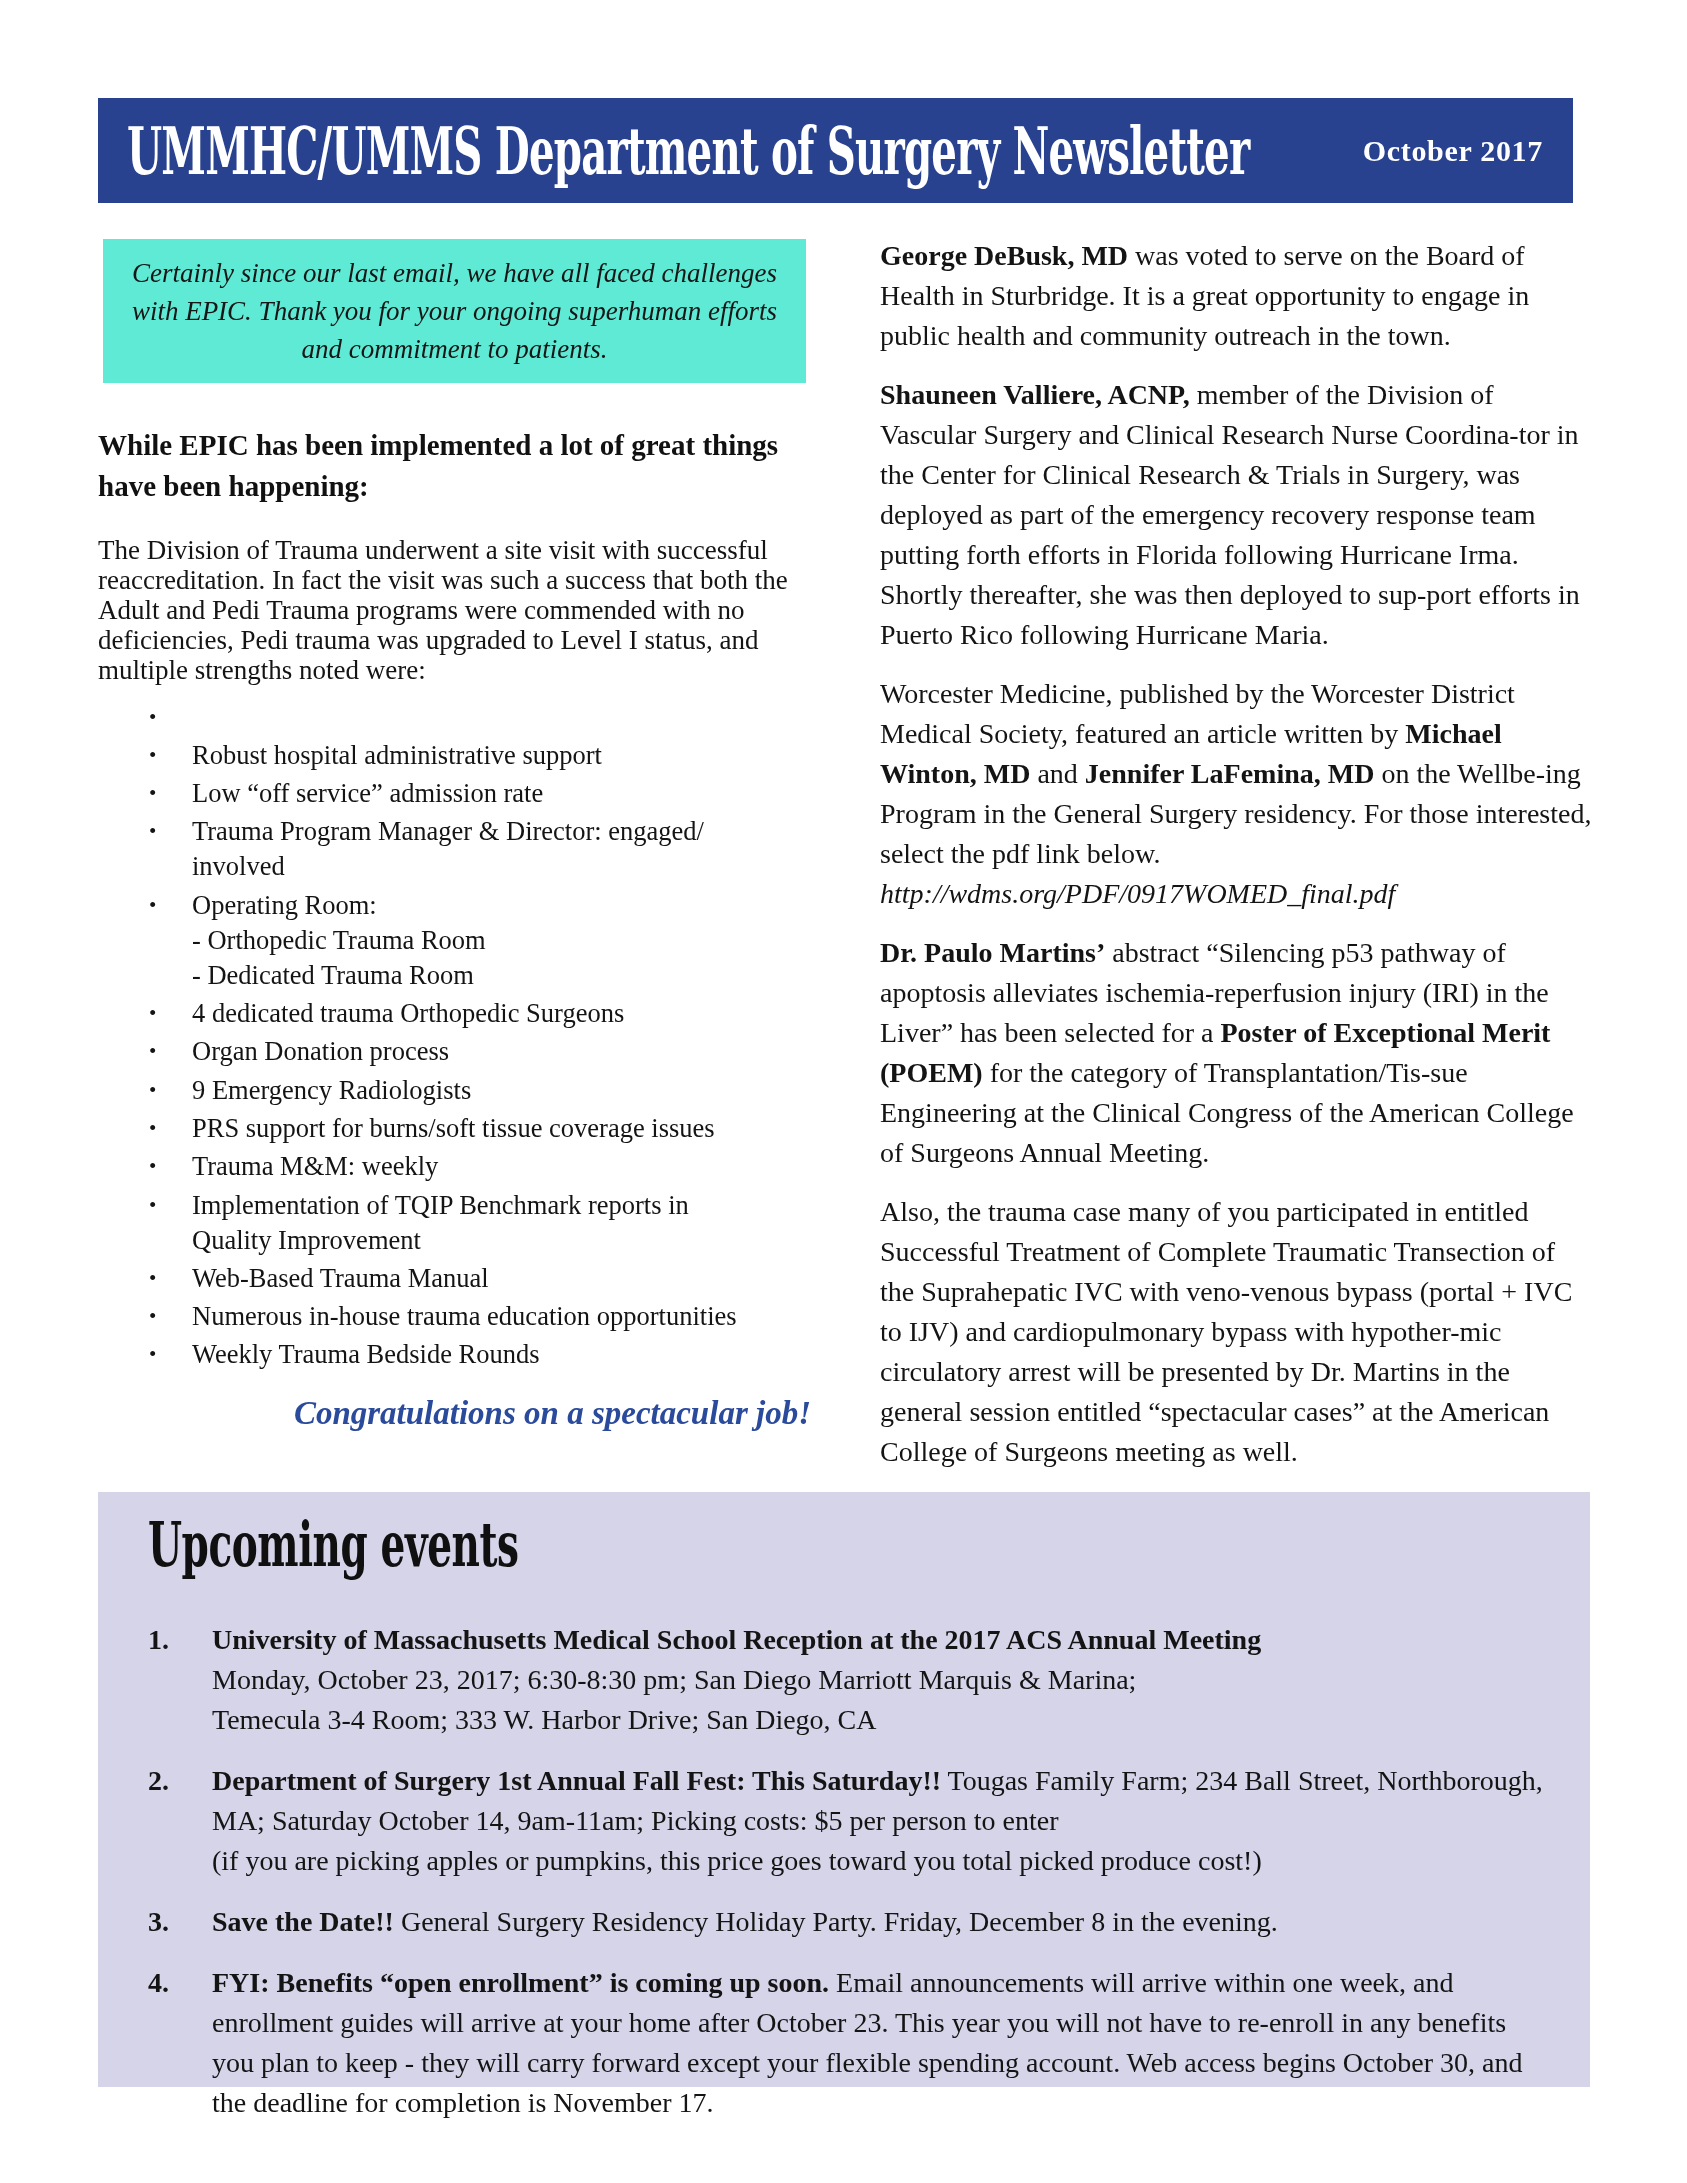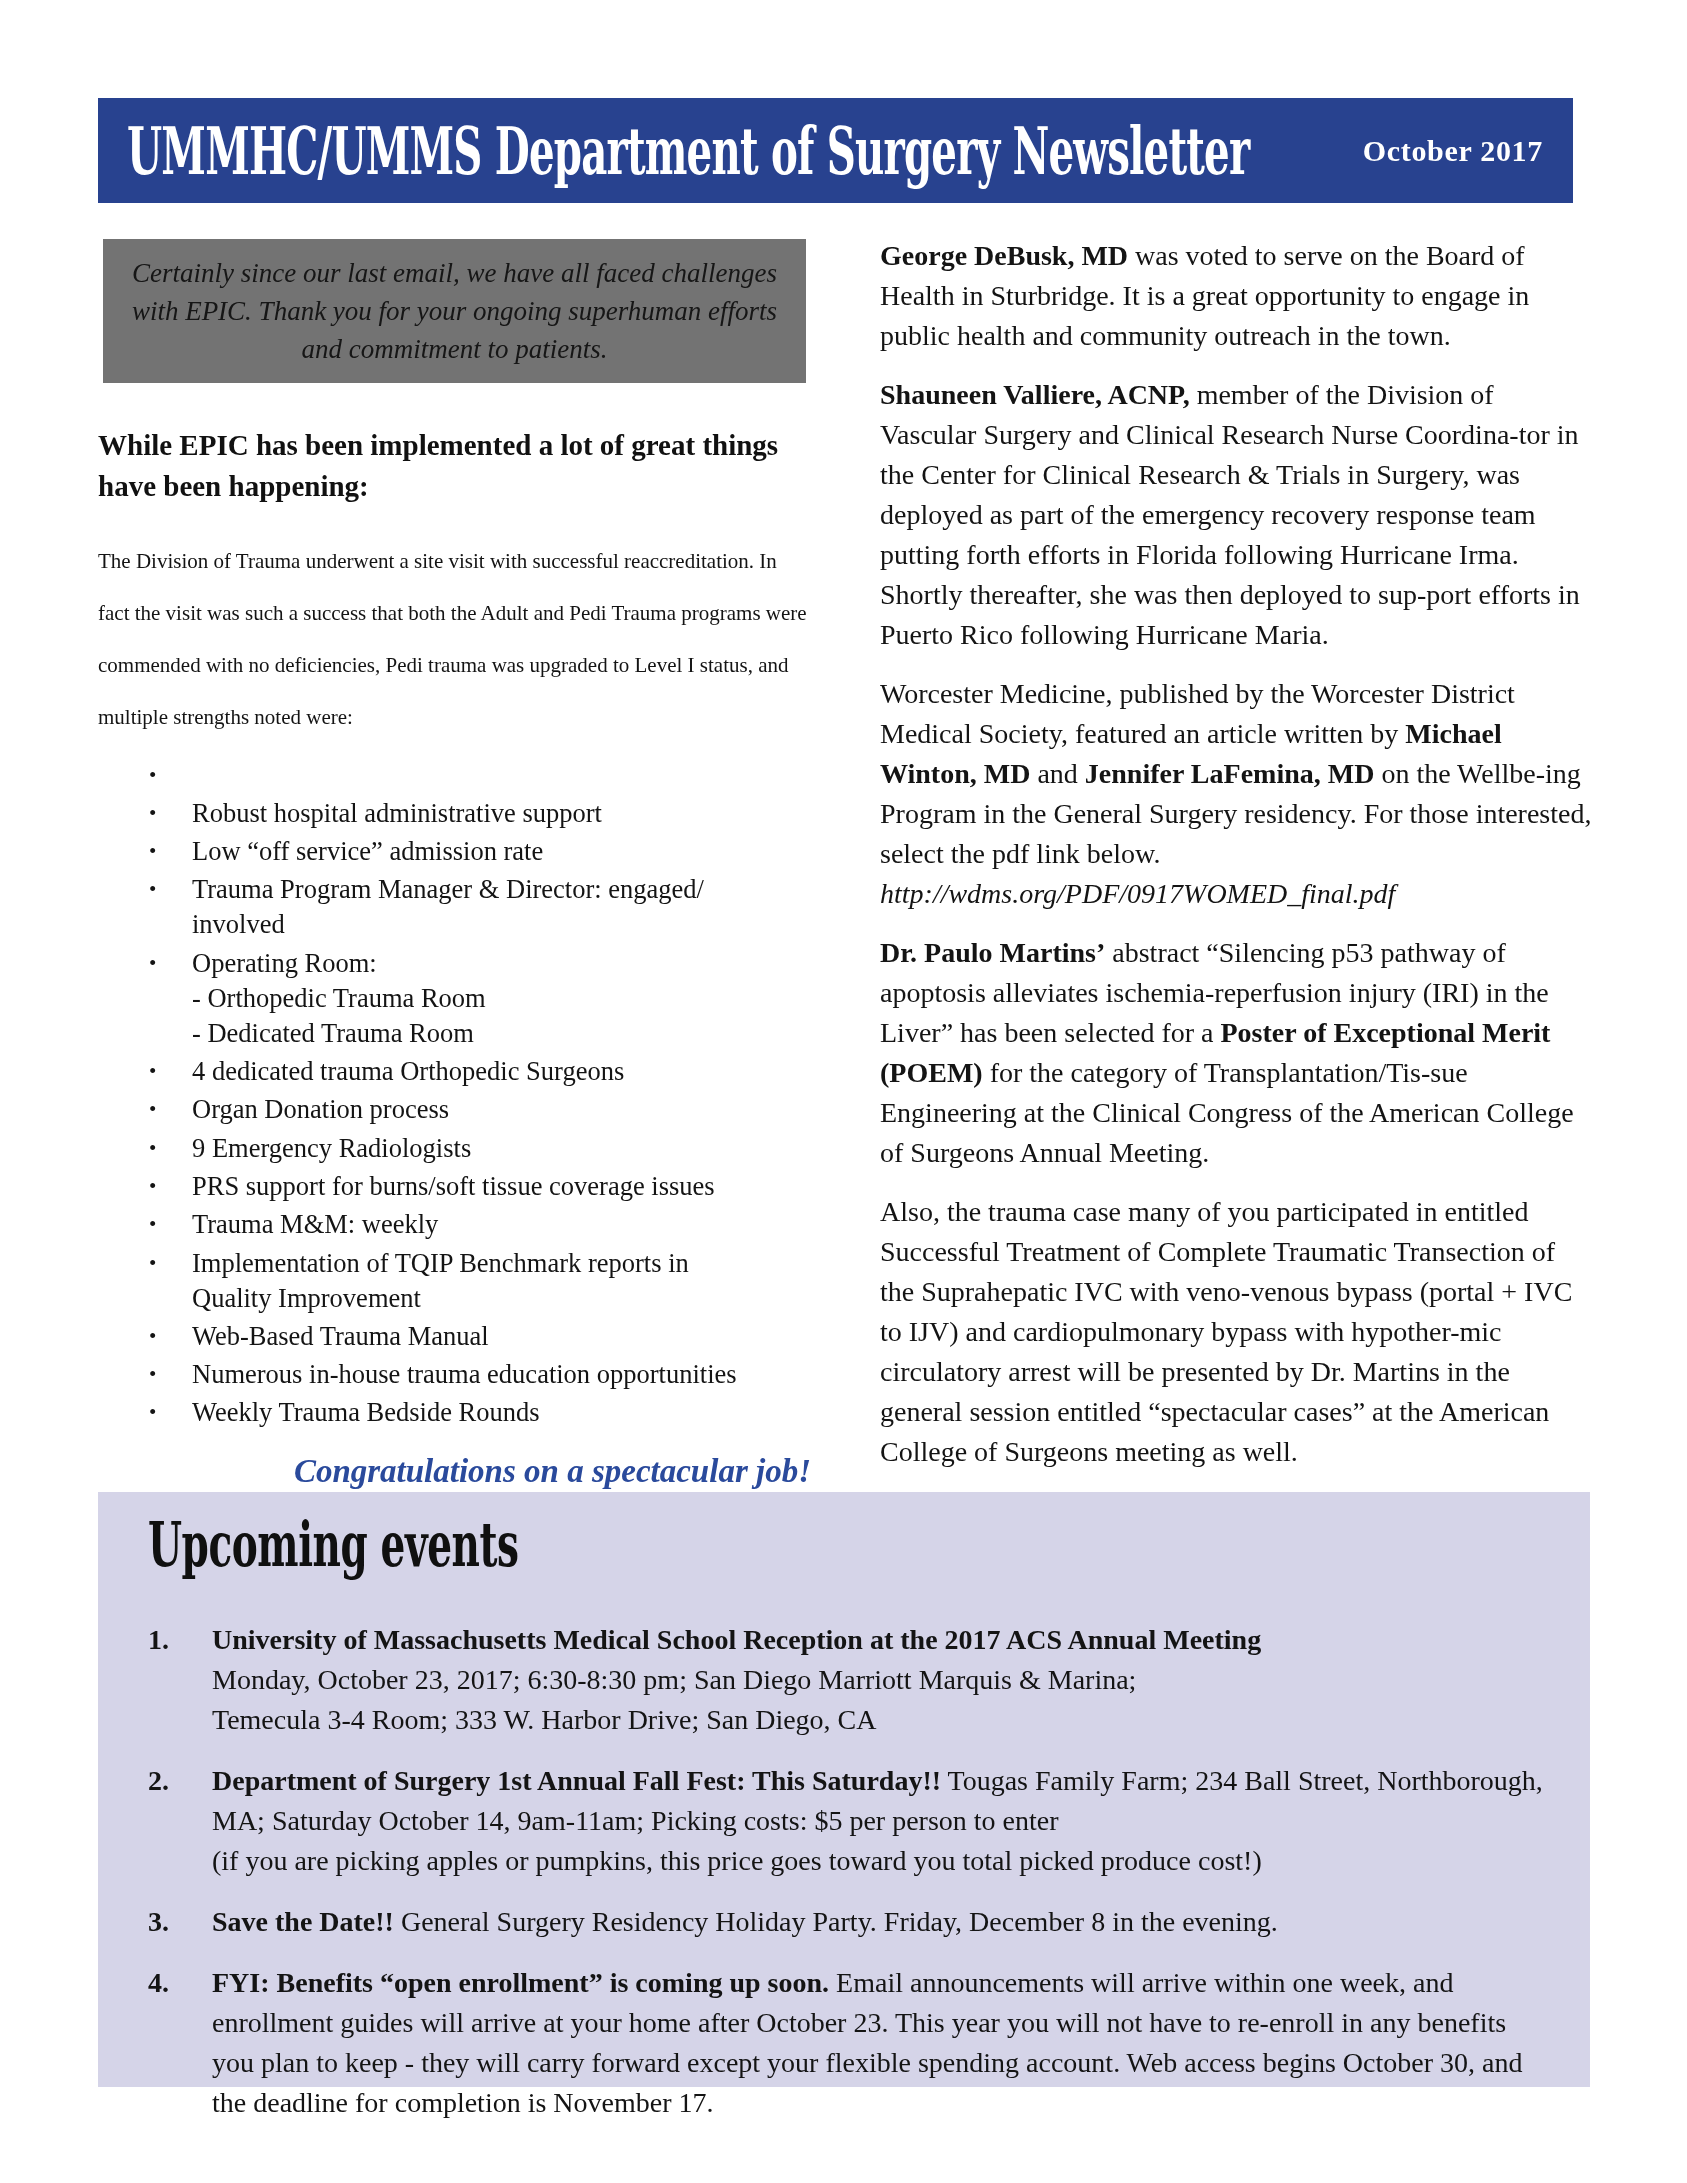--- a/index.html
+++ b/index.html
@@ -16,29 +16,29 @@
     color:#ffffff; white-space:nowrap; letter-spacing:-1.3px;
   }
   .masthead-date {
     position:absolute; right:30px; top:50%; transform:translateY(-50%);
     font-weight:700; font-size:30px; color:#ffffff; letter-spacing:0.7px;
   }
 
   
   .quote-box {
     position:absolute; left:103px; top:239px; width:703px; height:144px;
-    background:#737373; display:flex; align-items:center; justify-content:center;
+    background:#5eead4; display:flex; align-items:center; justify-content:center;
     padding:6.6px 24px;
   }
   .quote-box p { font-style:italic; font-size:27px; line-height:38px; text-align:center; color:#161616; }
 
   
   .col-left { position:absolute; left:98px; top:425px; width:713px; }
   .col-left h2 { font-size:29px; line-height:41px; font-weight:700; margin-bottom:28px; color:#111; }
-  .intro { font-size:21px; line-height:52px; margin-bottom:14.6px; }
+  .intro { font-size:27px; line-height:30px; margin-bottom:14.6px; }
   .bullets { list-style:none; }
   .bullet-item { display:flex; margin-bottom:3.3px; font-size:26.5px; line-height:35px; }
   .marker { flex:0 0 auto; margin-left:51px; width:43px; font-size:21px; line-height:35px; }
   .bullet-text { flex:1; }
   .congrats {
     margin-top:22.5px; padding-left:46px; text-align:right;
     font-weight:700; font-style:italic; font-size:33px; color:#2a4a9c;
   }
 
   

